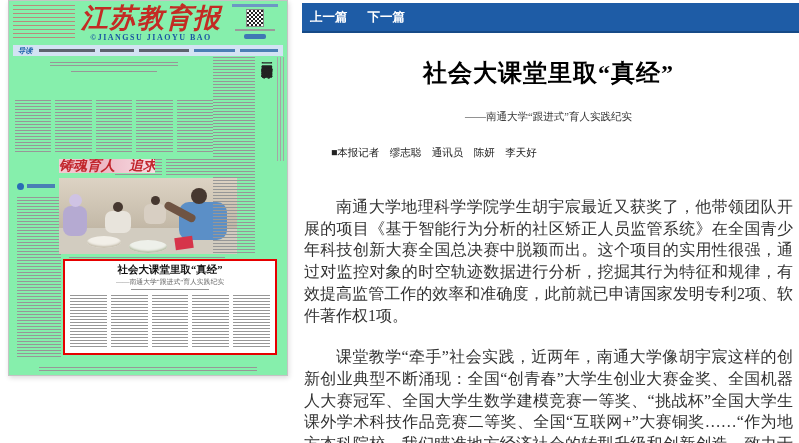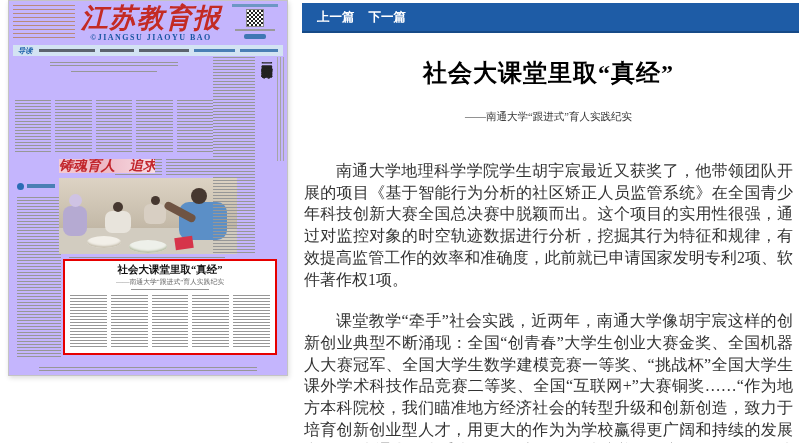--- a/index.html
+++ b/index.html
@@ -11,21 +11,21 @@
   .ft{background-image:repeating-linear-gradient(180deg,#979797 0,#979797 1px,transparent 1px,transparent 3px);}
   .ft-red{background-image:repeating-linear-gradient(180deg,#b98a7c 0,#b98a7c 1px,transparent 1px,transparent 4px);}
   .ftv{background-image:repeating-linear-gradient(90deg,#a5a5a5 0,#a5a5a5 1px,transparent 1px,transparent 3px);}
   .cols{display:flex;gap:4px;}
   .cols i{flex:1;display:block;}
   .seg{display:inline-block;height:3px;background:#5c636e;}
   .seg-blue{display:inline-block;height:3px;background:#4a7fb5;}
 
   
   .left-area{position:absolute;left:0;top:0;width:300px;height:443px;background:#fff;}
-  .newspaper-page{position:absolute;left:8px;top:0;width:280px;height:376px;background:#c4b5fd;
+  .newspaper-page{position:absolute;left:8px;top:0;width:280px;height:376px;background:#86efac;
     border:1px solid #c4c4c4;box-shadow:1px 2px 5px rgba(0,0,0,.14);box-sizing:border-box;}
   .masthead{position:absolute;left:4px;top:2px;width:270px;height:40px;display:flex;gap:4px;}
   .mh-info{width:62px;height:36px;margin-top:2px;}
   .mh-center{flex:1;text-align:center;}
   .mh-title{font-size:27px;line-height:30px;font-weight:bold;font-style:italic;color:#c32b24;letter-spacing:1px;white-space:nowrap;}
   .mh-sub{font-size:8px;font-weight:bold;color:#1a56a2;letter-spacing:1.5px;margin-top:0;}
   .mh-right{width:56px;text-align:center;}
   .qr{width:16px;height:16px;margin:2px auto 1px;border:1px solid #888;
     background:conic-gradient(#222 25%,#fff 0 50%,#222 0 75%,#fff 0) 0 0/4px 4px;}
   .mh-line-blue{height:3px;background:#6d97c4;width:46px;margin:1px auto 0;}
@@ -86,21 +86,21 @@
 
   .page-footer-line{position:absolute;left:30px;right:30px;top:366px;height:4px;}
 
   .page-label{position:absolute;left:6px;top:390px;font-size:12px;color:#222;
     font-family:"Liberation Sans","DejaVu Sans",sans-serif;}
   .page-label b{font-size:13px;color:#111;}
 
   
   .reader{position:absolute;left:300px;top:0;width:499px;height:443px;background:#fff;}
   .toolbar{margin:3px 0 0 2px;width:497px;height:30px;background:#1e5ca6;border-bottom:2px solid #164a87;
-    display:flex;align-items:center;gap:14px;padding-left:15px;box-sizing:border-box;}
+    display:flex;align-items:center;gap:20px;padding-left:8px;box-sizing:border-box;}
   .toolbar a{color:#fff;font-size:12.5px;font-weight:bold;text-decoration:none;cursor:pointer;
     font-family:"Liberation Sans","DejaVu Sans",sans-serif;}
   .article{padding:0 6px 0 4px;}
   .art-title{font-size:24px;line-height:30px;font-weight:bold;color:#000;text-align:center;
     letter-spacing:1px;margin:25px 0 0;}
   .art-sub{font-size:10.5px;color:#333;text-align:center;margin-top:22px;}
   .art-byline{font-size:10.5px;color:#222;margin-top:22px;padding-left:27px;}
   .art-body{margin-top:36px;}
   .art-body p{font-size:16px;line-height:21.7px;color:#333;text-align:justify;
     text-indent:2em;margin:0 0 20px;}
@@ -201,18 +201,19 @@
 </div>
 
 <div class="reader">
   <div class="toolbar">
     <a>上一篇</a>
     <a>下一篇</a>
   </div>
   <div class="article">
     <h1 class="art-title">社会大课堂里取“真经”</h1>
     <div class="art-sub">——南通大学“跟进式”育人实践纪实</div>
+    <div class="art-byline">■本报记者　缪志聪　通讯员　陈妍　李天好</div>
     <div class="art-body">
       <p>南通大学地理科学学院学生胡宇宸最近又获奖了，他带领团队开展的项目《基于智能行为分析的社区矫正人员监管系统》在全国青少年科技创新大赛全国总决赛中脱颖而出。这个项目的实用性很强，通过对监控对象的时空轨迹数据进行分析，挖掘其行为特征和规律，有效提高监管工作的效率和准确度，此前就已申请国家发明专利2项、软件著作权1项。</p>
       <p>课堂教学“牵手”社会实践，近两年，南通大学像胡宇宸这样的创新创业典型不断涌现：全国“创青春”大学生创业大赛金奖、全国机器人大赛冠军、全国大学生数学建模竞赛一等奖、“挑战杯”全国大学生课外学术科技作品竞赛二等奖、全国“互联网+”大赛铜奖……“作为地方本科院校，我们瞄准地方经济社会的转型升级和创新创造，致力于培育创新创业型人才，用更大的作为为学校赢得更广阔和持续的发展空间。”南通大学党委书记浦玉忠说，人才培养目标定位在哪里，人才培养工作就跟进到哪里。</p>
     </div>
   </div>
 </div>
 
 </body></html>

